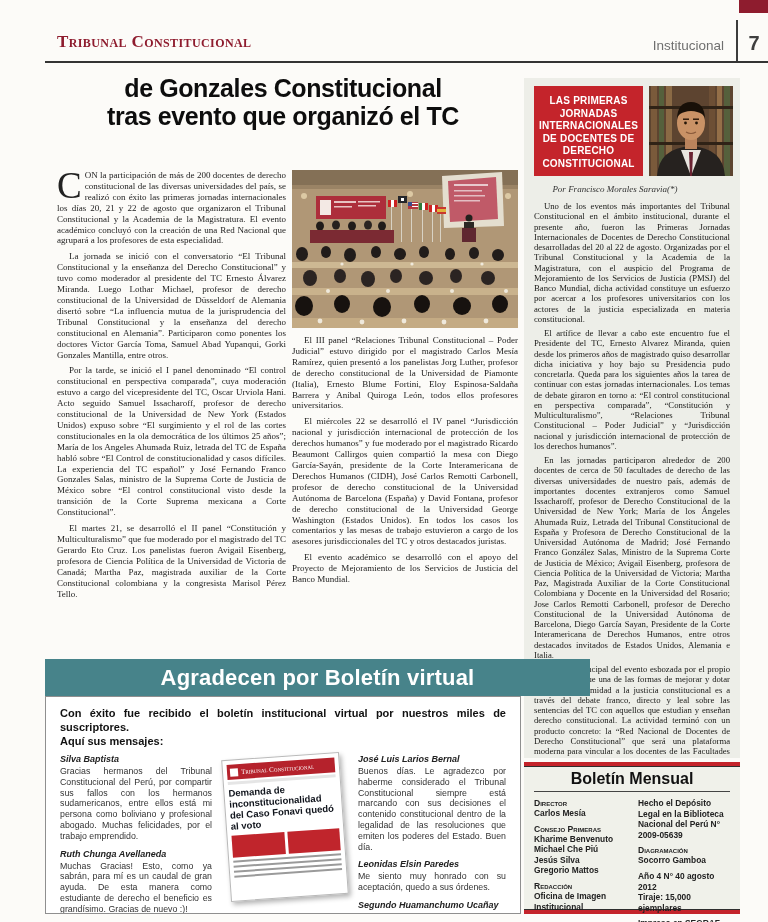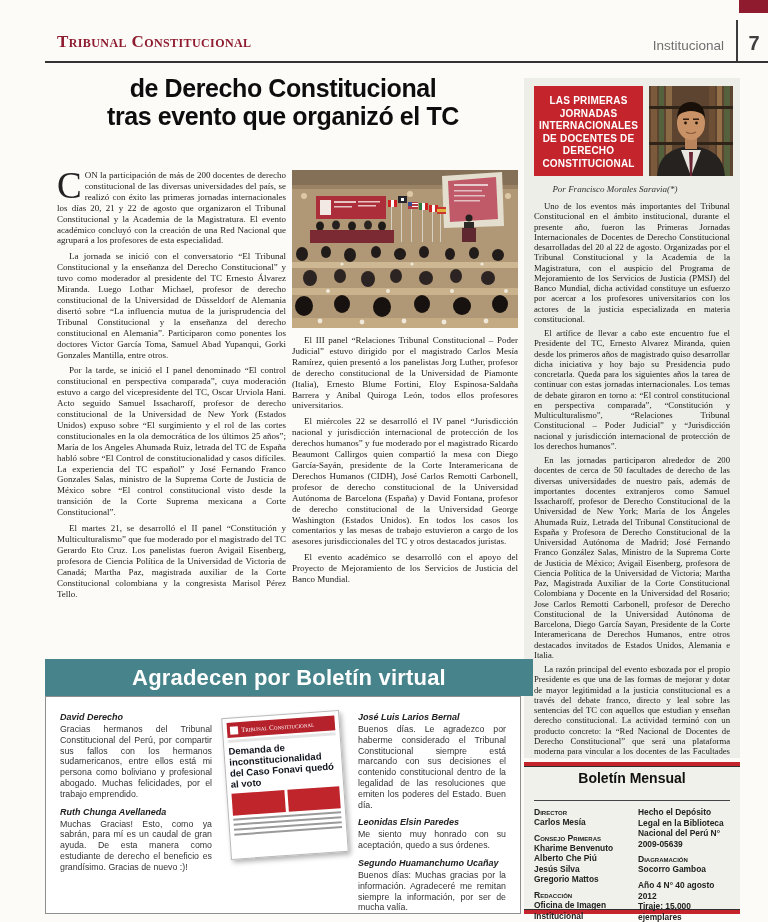--- a/index.html
+++ b/index.html
@@ -42,32 +42,32 @@
   .sb-byline { text-align:center; padding-right:34px; font-style:italic; font-size:9px; color:#333;
                margin:8px 0 7px; }
   .sb p { font-size:8.7px; line-height:10.25px; text-align:justify; text-indent:10px;
           color:#20201e; margin-bottom:4px; }
 
   
   .boletin { position:absolute; left:524px; top:762px; width:216px; height:152px;
              background:#f0f1ea; border-top:4px solid #c4242b; border-bottom:4px solid #c4242b; }
   .boletin-inner { height:100%; border-top:1px solid #2e2e2e; border-bottom:1px solid #2e2e2e;
                    padding:3px 10px 0; font-family:"Liberation Sans", sans-serif; }
-  .boletin-title { text-align:center; font-weight:bold; font-size:14px; color:#111;
-                   padding-bottom:14px; border-bottom:1px solid #444; }
+  .boletin-title { text-align:center; font-weight:bold; font-size:16px; color:#111;
+                   padding-bottom:3px; border-bottom:1px solid #444; }
   .credits { display:flex; gap:4px; padding-top:6px; }
   .credits .cl { width:100px; } .credits .cr { flex:1; }
   .cred-label { font-variant:small-caps; font-weight:bold; font-size:8.6px; color:#222; margin-top:5px; }
   .cred-label:first-child { margin-top:0; }
   .cred-name { font-weight:bold; font-size:8.4px; line-height:10.6px; color:#222; }
   .cred-block { font-weight:bold; font-size:8.4px; line-height:10.6px; color:#222; margin-top:5px; }
   .cred-block:first-child { margin-top:0; }
 
   
-  .thanks-banner { position:absolute; left:45px; top:659px; width:488px; height:37px;
+  .thanks-banner { position:absolute; left:45px; top:659px; width:545px; height:37px;
                    background:#47838a; color:#fff; text-align:center;
                    font-family:"Liberation Sans", sans-serif; font-weight:bold;
                    font-size:22px; line-height:37px; letter-spacing:.2px; }
   .thanks-box { position:absolute; left:45px; top:696px; width:476px; height:218px;
                 background:#ffffff; border:1px solid #8f8f8f; padding:9px 14px 6px; overflow:hidden;
                 font-family:"Liberation Sans", sans-serif; }
   .thanks-intro { font-weight:bold; font-size:11px; line-height:14px; color:#111; }
   .thanks-intro .l1 { text-align:justify; text-align-last:justify; }
   .thanks-cols { display:flex; gap:9px; margin-top:6px; }
   .tcol-l { width:152px; } .tcol-r { flex:1; }
@@ -97,21 +97,21 @@
 <div class="page">
 
   <div class="masthead">Tribunal Constitucional</div>
   <div class="section-label">Institucional</div>
   <div class="head-vline"></div>
   <div class="page-num">7</div>
   <div class="head-rule"></div>
   <div class="corner-tab"></div>
 
   <div class="headline">
-    <div>de Derecho Constitucional</div>
+    <div>de Gonzales Constitucional</div>
     <div>tras evento que organizó el TC</div>
   </div>
 
   <div class="col col1 art">
     <p class="first"><span class="dropcap">C</span><span>ON la participación de más de 200 docentes de derecho constitucional de las diversas universidades del país, se realizó con éxito las primeras jornadas internacionales los días 20, 21 y 22 de agosto que organizaron el Tribunal Constitucional y la Academia de la Magistratura. El evento académico concluyó con la creación de una Red Nacional que agrupará a los profesores de esta especialidad.</span></p>
     <p>La jornada se inició con el conversatorio “El Tribunal Constitucional y la enseñanza del Derecho Constitucional” y tuvo como moderador al presidente del TC Ernesto Álvarez Miranda. Luego Lothar Michael, profesor de derecho constitucional de la Universidad de Düsseldorf de Alemania disertó sobre “La influencia mutua de la jurisprudencia del Tribunal Constitucional y la enseñanza del derecho constitucional en Alemania”. Participaron como ponentes los doctores Victor García Toma, Samuel Abad Yupanqui, Gorki Gonzales Mantilla, entre otros.</p>
     <p>Por la tarde, se inició el I panel denominado “El control constitucional en perspectiva comparada”, cuya moderación estuvo a cargo del vicepresidente del TC, Oscar Urviola Hani. Acto seguido Samuel Issacharoff, profesor de derecho constitucional de la Universidad de New York (Estados Unidos) expuso sobre “El surgimiento y el rol de las cortes constitucionales en la ola democrática de los últimos 25 años”; María de los Angeles Ahumada Ruiz, letrada del TC de España habló sobre “El Control de constitucionalidad y casos difíciles. La experiencia del TC español” y José Fernando Franco Gonzales Salas, ministro de la Suprema Corte de Justicia de México sobre “El control constitucional visto desde la transición de la Corte Suprema mexicana a Corte Constitucional”.</p>
     <p>El martes 21, se desarrolló el II panel “Constitución y Multiculturalismo” que fue moderado por el magistrado del TC Gerardo Eto Cruz. Los panelistas fueron Avigail Eisenberg, profesora de Ciencia Política de la Universidad de Victoria de Canadá; Martha Paz, magistrada auxiliar de la Corte Constitucional colombiana y la congresista Marisol Pérez Tello.</p>
   </div>
 
@@ -261,44 +261,48 @@
 
   <div class="boletin">
     <div class="boletin-inner">
       <div class="boletin-title">Boletín Mensual</div>
       <div class="credits">
         <div class="cl">
           <div class="cred-label">Director</div>
           <div class="cred-name">Carlos Mesía</div>
           <div class="cred-label">Consejo Primeras</div>
           <div class="cred-name">Kharime Benvenuto</div>
-          <div class="cred-name">Alberto Che Piú</div>
+          <div class="cred-name">Michael Che Piú</div>
           <div class="cred-name">Jesús Silva</div>
           <div class="cred-name">Gregorio Mattos</div>
           <div class="cred-label">Redacción</div>
           <div class="cred-name">Oficina de Imagen Institucional</div>
         </div>
         <div class="cr">
           <div class="cred-block">Hecho el Depósito Legal en la Biblioteca Nacional del Perú N° 2009-05639</div>
           <div class="cred-label">Diagramación</div>
           <div class="cred-name">Socorro Gamboa</div>
           <div class="cred-block">Año 4  N° 40 agosto 2012</div>
           <div class="cred-name">Tiraje: 15,000 ejemplares</div>
           <div class="cred-block">Impreso en SEGRAF</div>
         </div>
       </div>
     </div>
   </div>
 
   <div class="thanks-banner">Agradecen por Boletín virtual</div>
   <div class="thanks-box">
+    <div class="thanks-intro">
+      <div class="l1">Con éxito fue recibido el boletín institucional virtual por nuestros miles de suscriptores.</div>
+      <div>Aquí sus mensajes:</div>
+    </div>
     <div class="thanks-cols">
       <div class="tcol-l">
         <div class="testimonial">
-          <div class="t-name">David Derecho</div>
+          <div class="t-name">Silva Baptista</div>
           <div class="t-text">Gracias hermanos del Tribunal Constitucional del Perú, por compartir sus fallos con los hermanos sudamericanos, entre ellos está mi persona como boliviano y profesional abogado. Muchas felicidades, por el trabajo emprendido.</div>
         </div>
         <div class="testimonial">
           <div class="t-name">Ruth Chunga Avellaneda</div>
           <div class="t-text">Muchas Gracias! Esto, como ya sabrán, para mí es un caudal de gran ayuda. De esta manera como estudiante de derecho el beneficio es grandísimo. Gracias de nuevo :)!</div>
         </div>
 
       </div>
       <div class="tcol-m">
         <div class="thumb">

